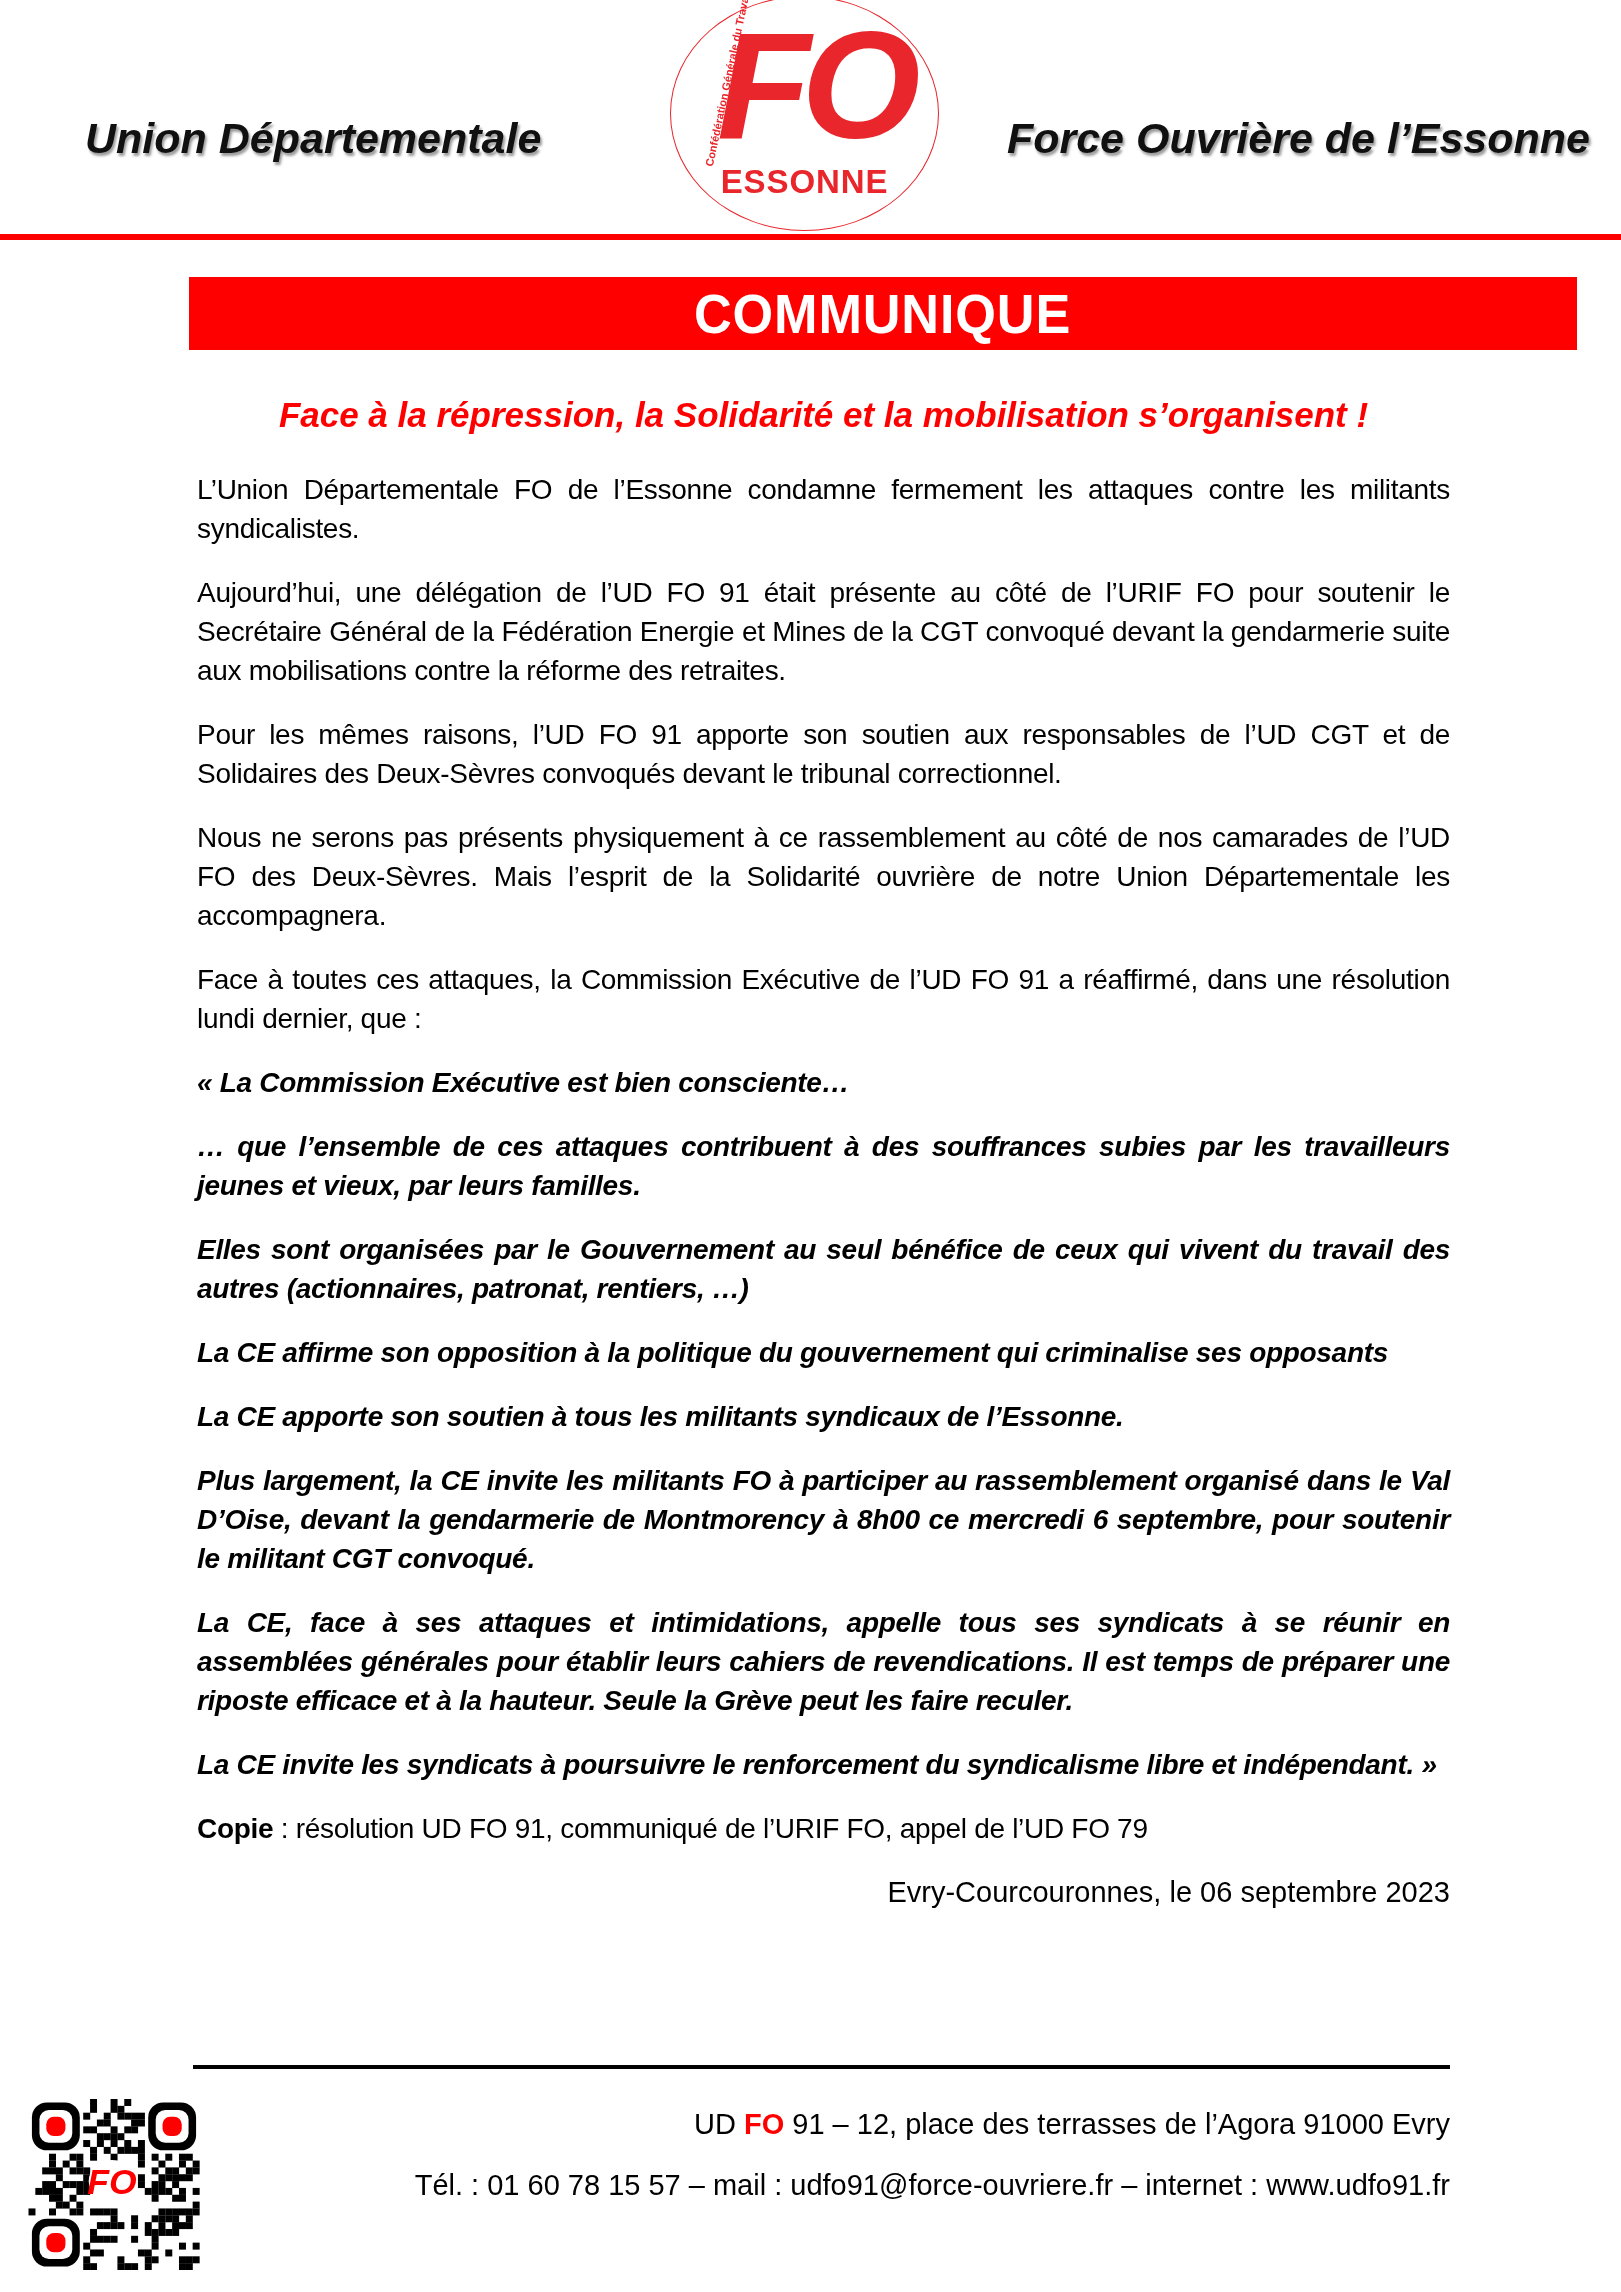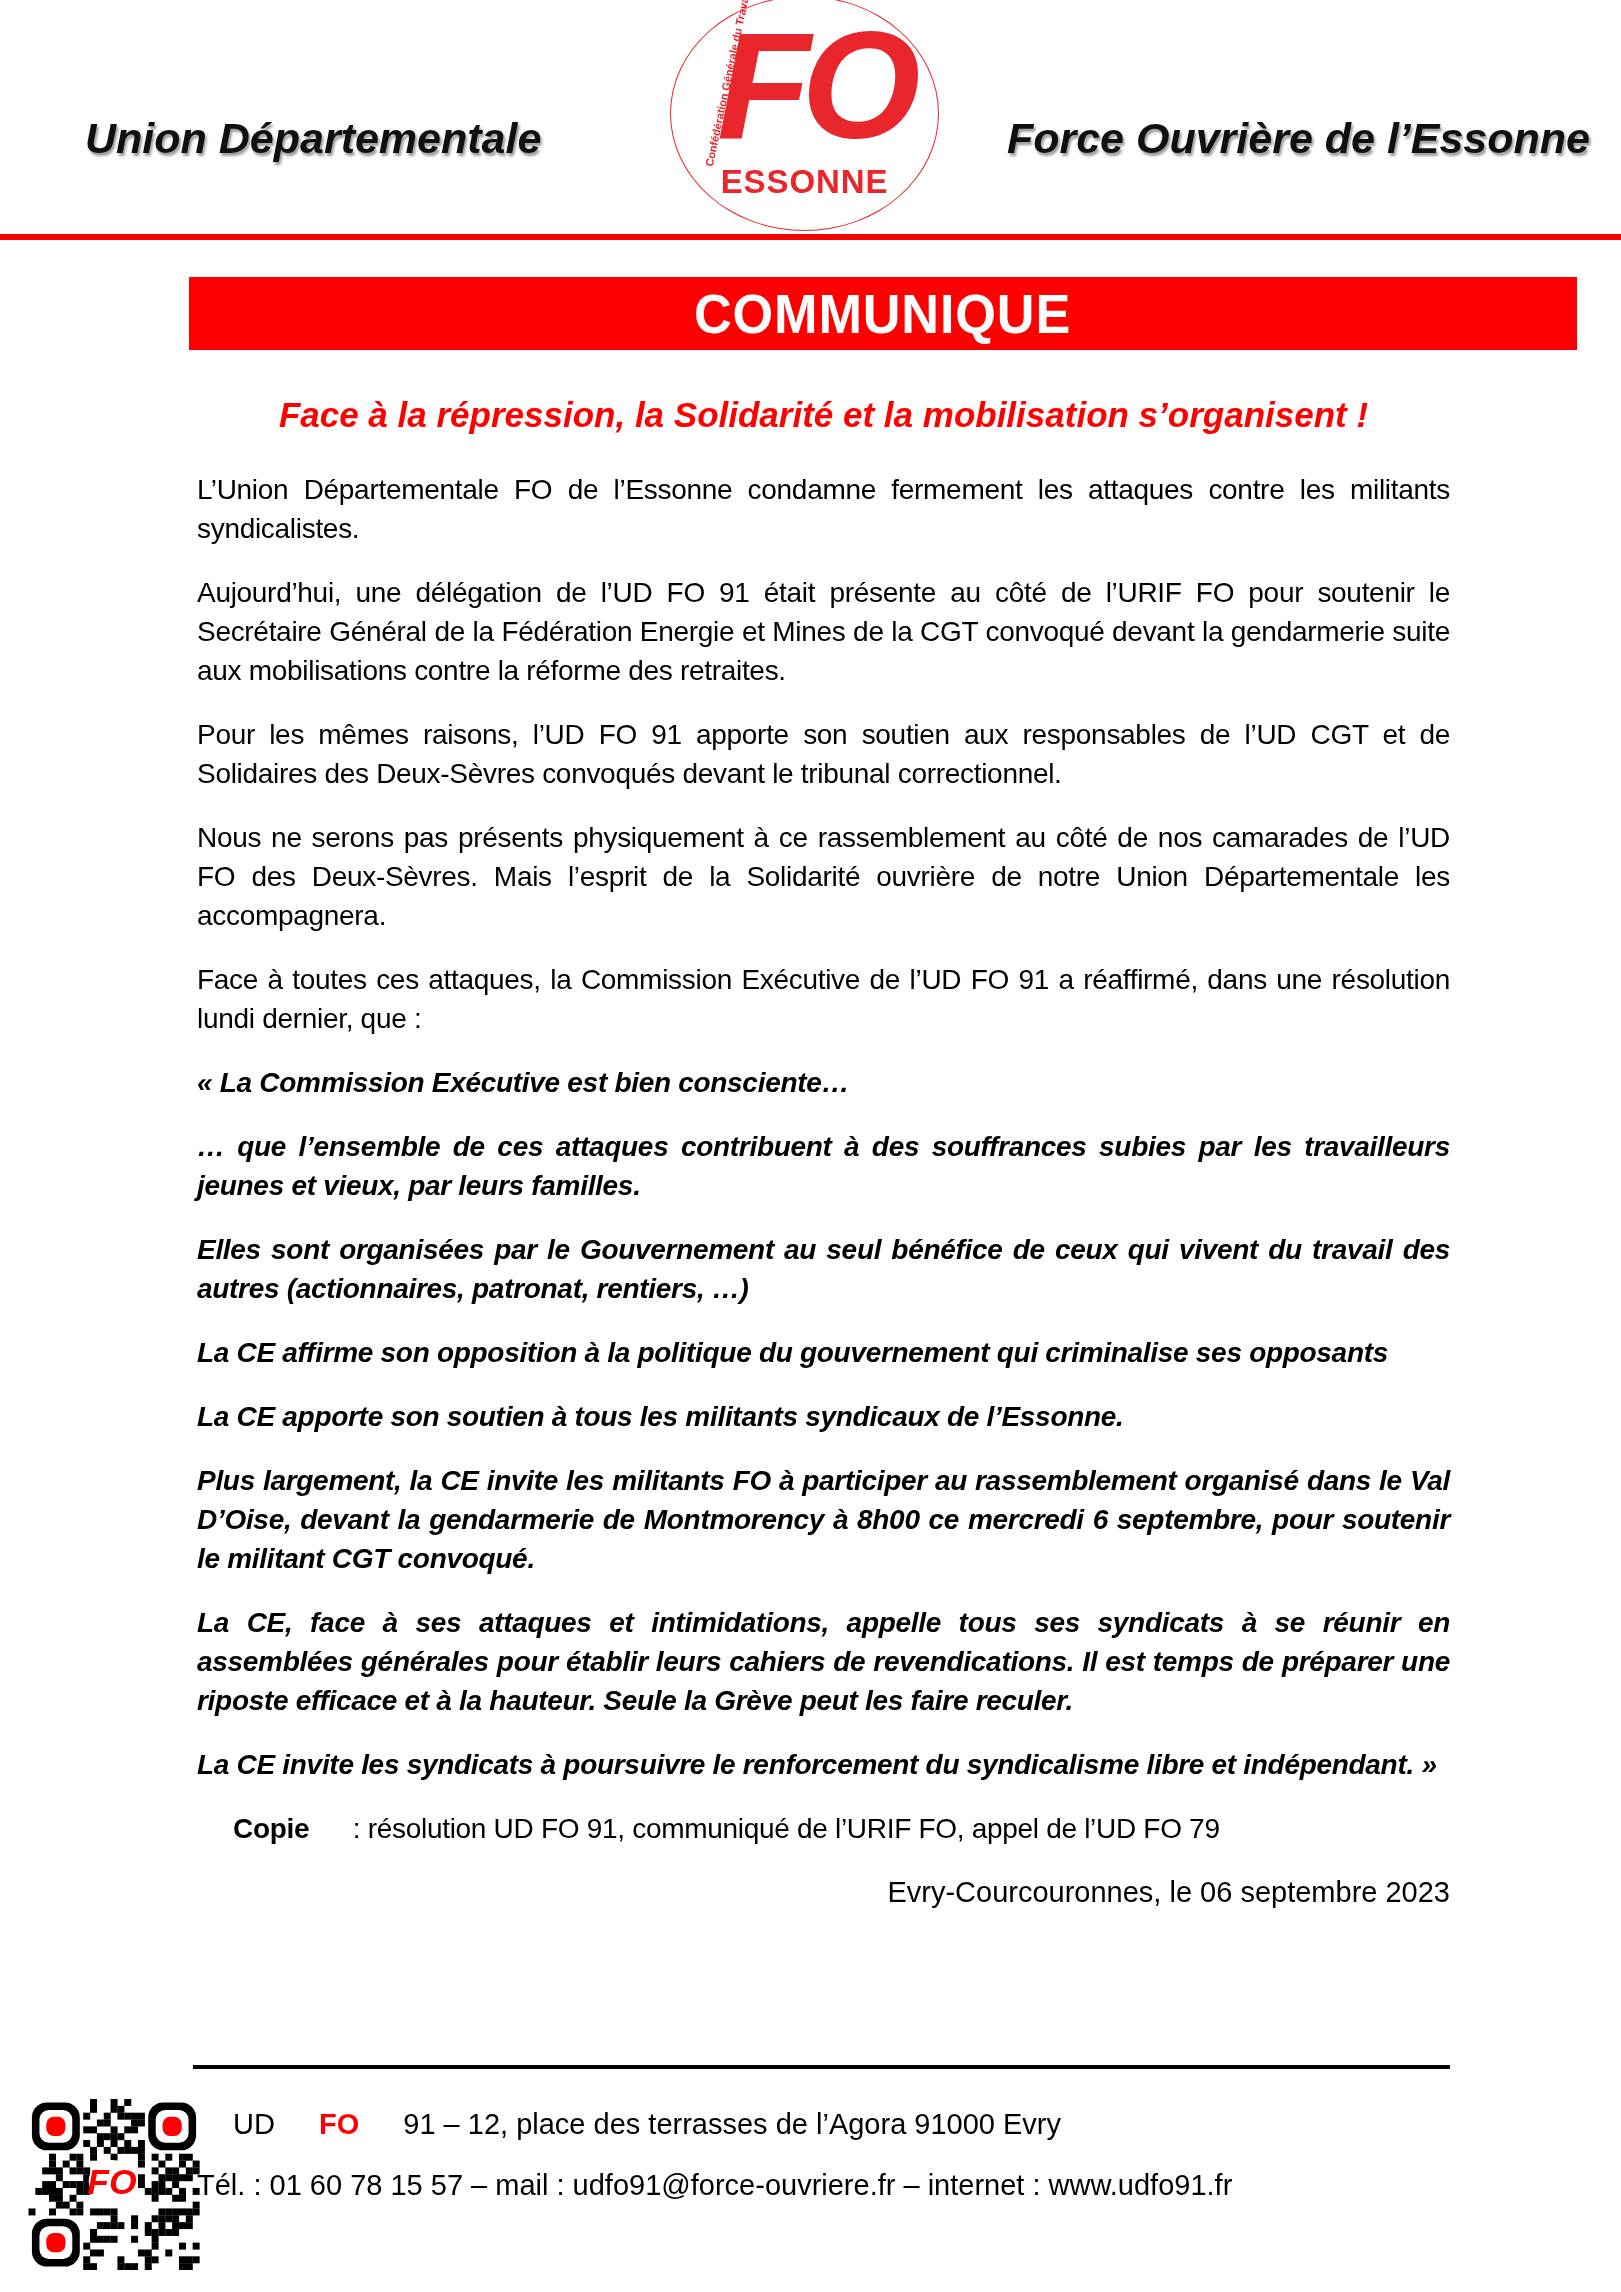--- a/index.html
+++ b/index.html
@@ -31,25 +31,25 @@
   .banner span{color:#fff;font-size:55px;font-weight:700;transform:scaleX(0.95);
           letter-spacing:0.9px;}
   
   .content{position:absolute;left:197px;top:393px;width:1253px;}
   .subtitle{margin:0 0 34px 0;text-align:center;color:#ff0000;font-weight:700;
           font-size:35px;line-height:43px;font-style:italic;}
   .content p{margin:0 0 25px 0;font-size:28px;line-height:39px;letter-spacing:-0.3px;
           text-align:justify;text-align-last:left;}
   .content p.quote{font-style:italic;font-weight:700;}
   .copie-label{font-weight:700;}
-  .keep-space{white-space:pre-wrap;margin-left:36px;}
+  .keep-space{white-space:pre-wrap;}
   .dateline{margin-top:7.1px;text-align:right;font-size:29px;line-height:39px;}
   
   .ftr-rule{position:absolute;left:193px;top:2065px;width:1257px;height:3.6px;background:#000;}
-  .ftr-line{position:absolute;left:197px;width:1253px;text-align:left;
+  .ftr-line{position:absolute;left:197px;width:1253px;text-align:right;
           font-size:29px;line-height:39px;}
   .ftr-line1{top:2105px;}
   .ftr-line2{top:2146px;margin-top:20px;}
   .ftr-fo{color:#ff0000;font-weight:700;}
   .qr{position:absolute;left:27px;top:2099px;width:174px;height:171px;}
 </style>
 </head>
 <body>
 
 <div class="page">

